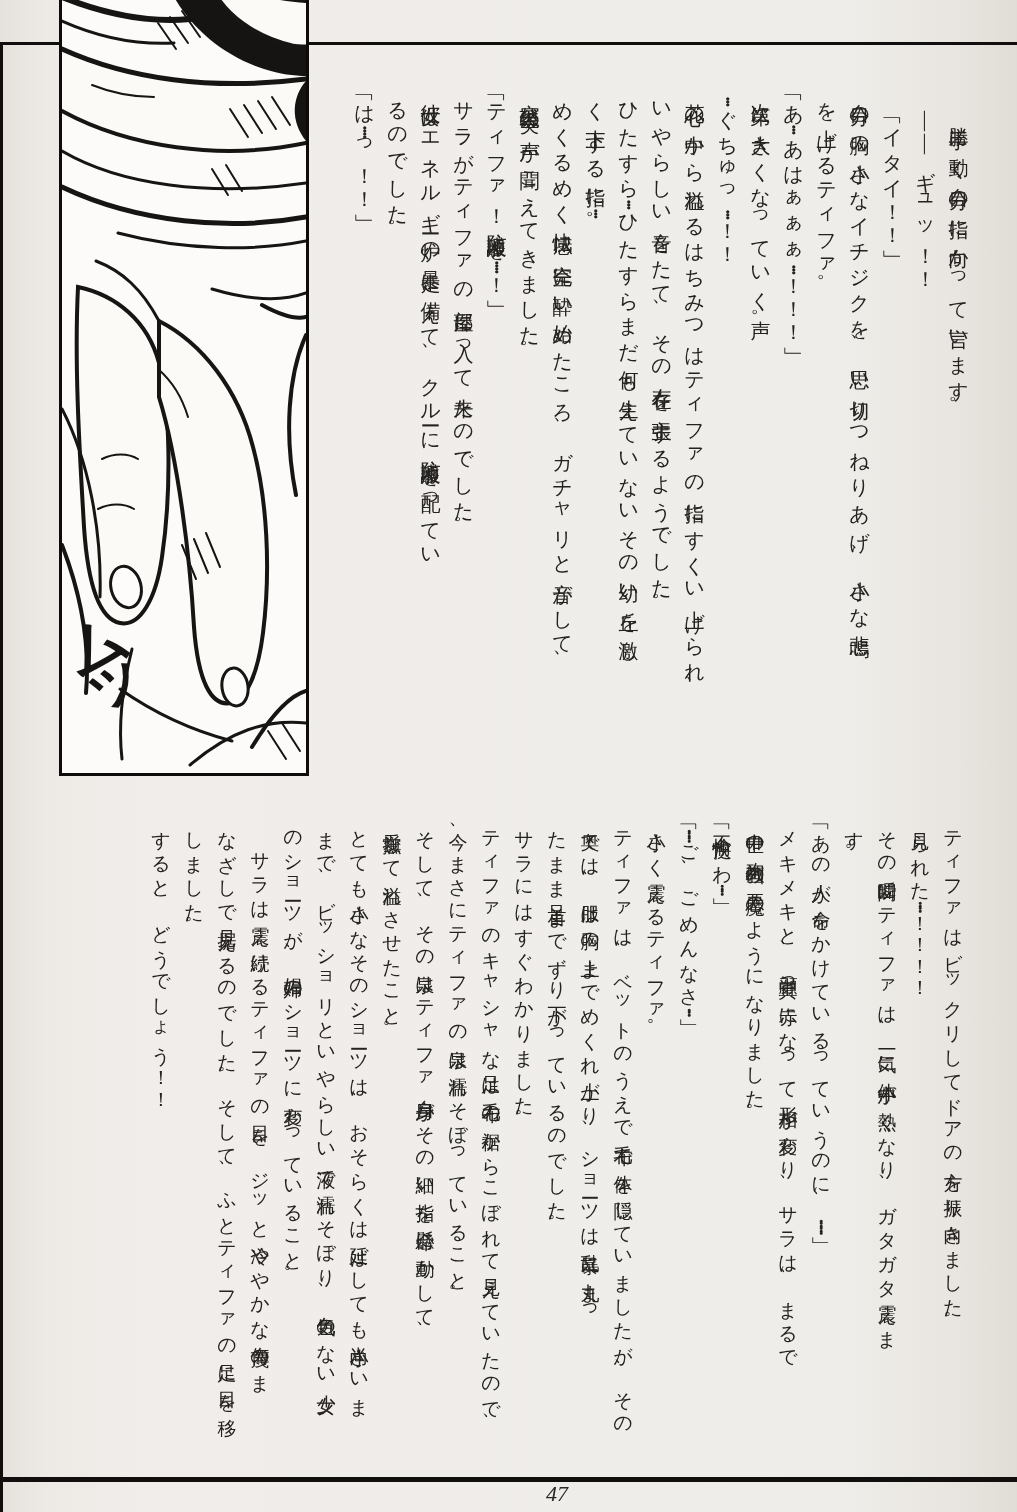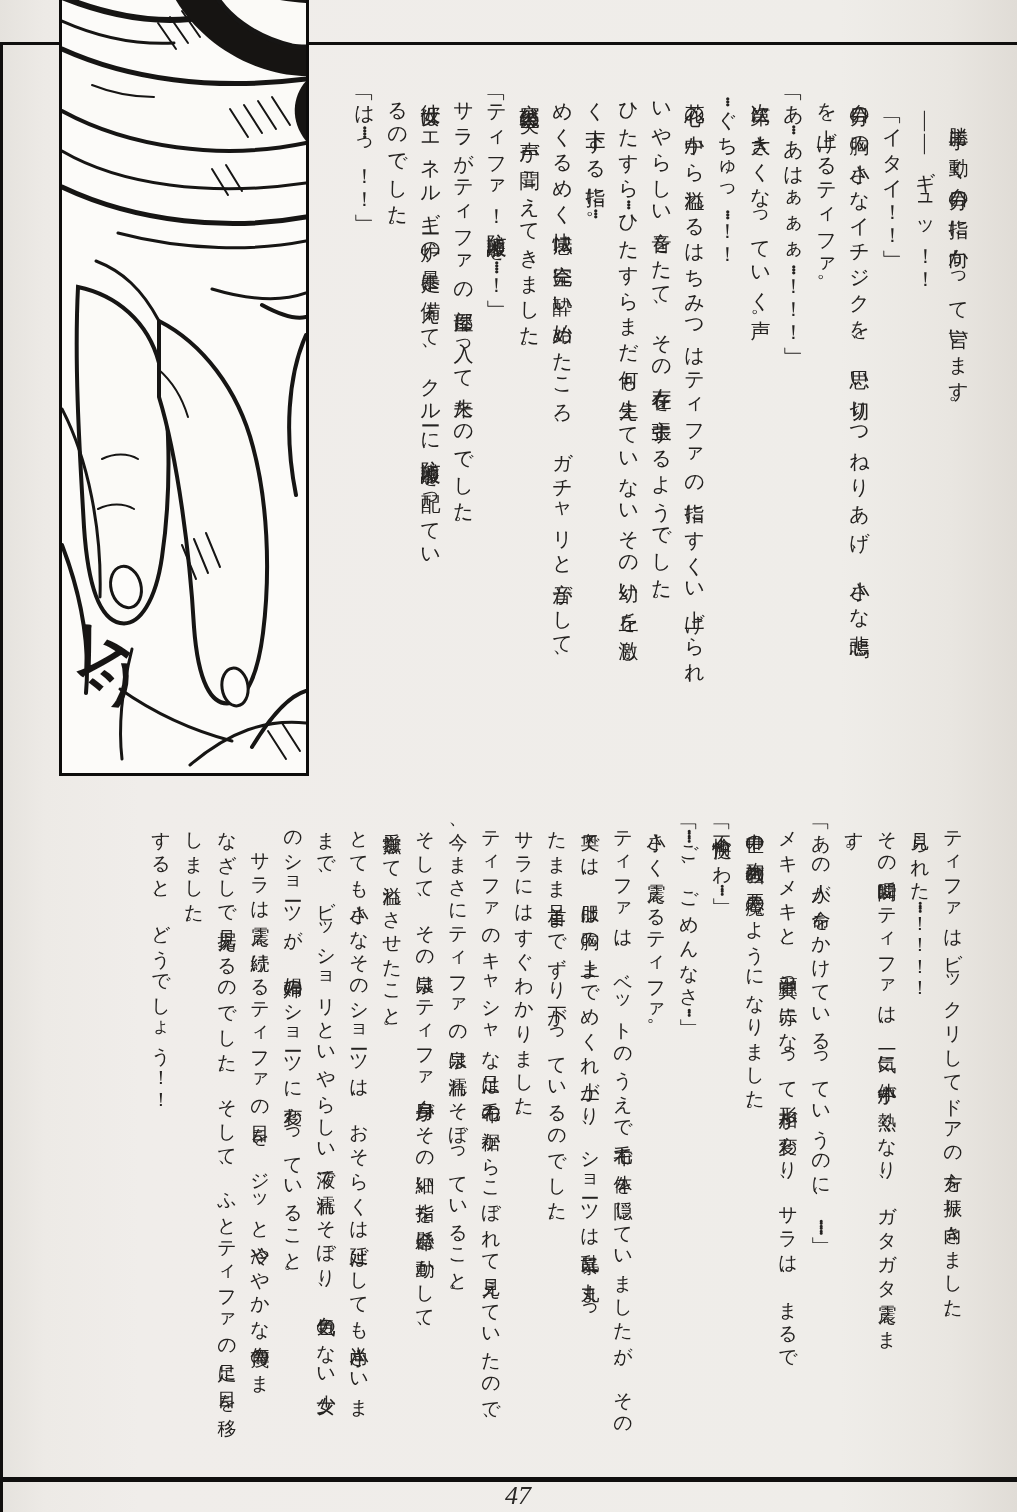--- a/index.html
+++ b/index.html
@@ -44,21 +44,21 @@
   .top-block{
     top:88px;right:42px;height:700px;
     font-size:20px;letter-spacing:3px;line-height:33px;
   }
   .bottom-block{
     top:818px;right:47px;height:680px;
     font-size:19px;letter-spacing:2.5px;line-height:33px;
   }
   .page-number{
     position:absolute;left:468px;top:1481px;width:100px;
-    text-align:center;font-size:26px;color:#2a2826;
+    text-align:right;font-size:22px;color:#2a2826;
     font-style:italic;
   }
 </style>
 </head>
 <body>
 
 <div class="page">
 
   <div class="rule top-rule"></div>
   <div class="rule left-rule"></div>

